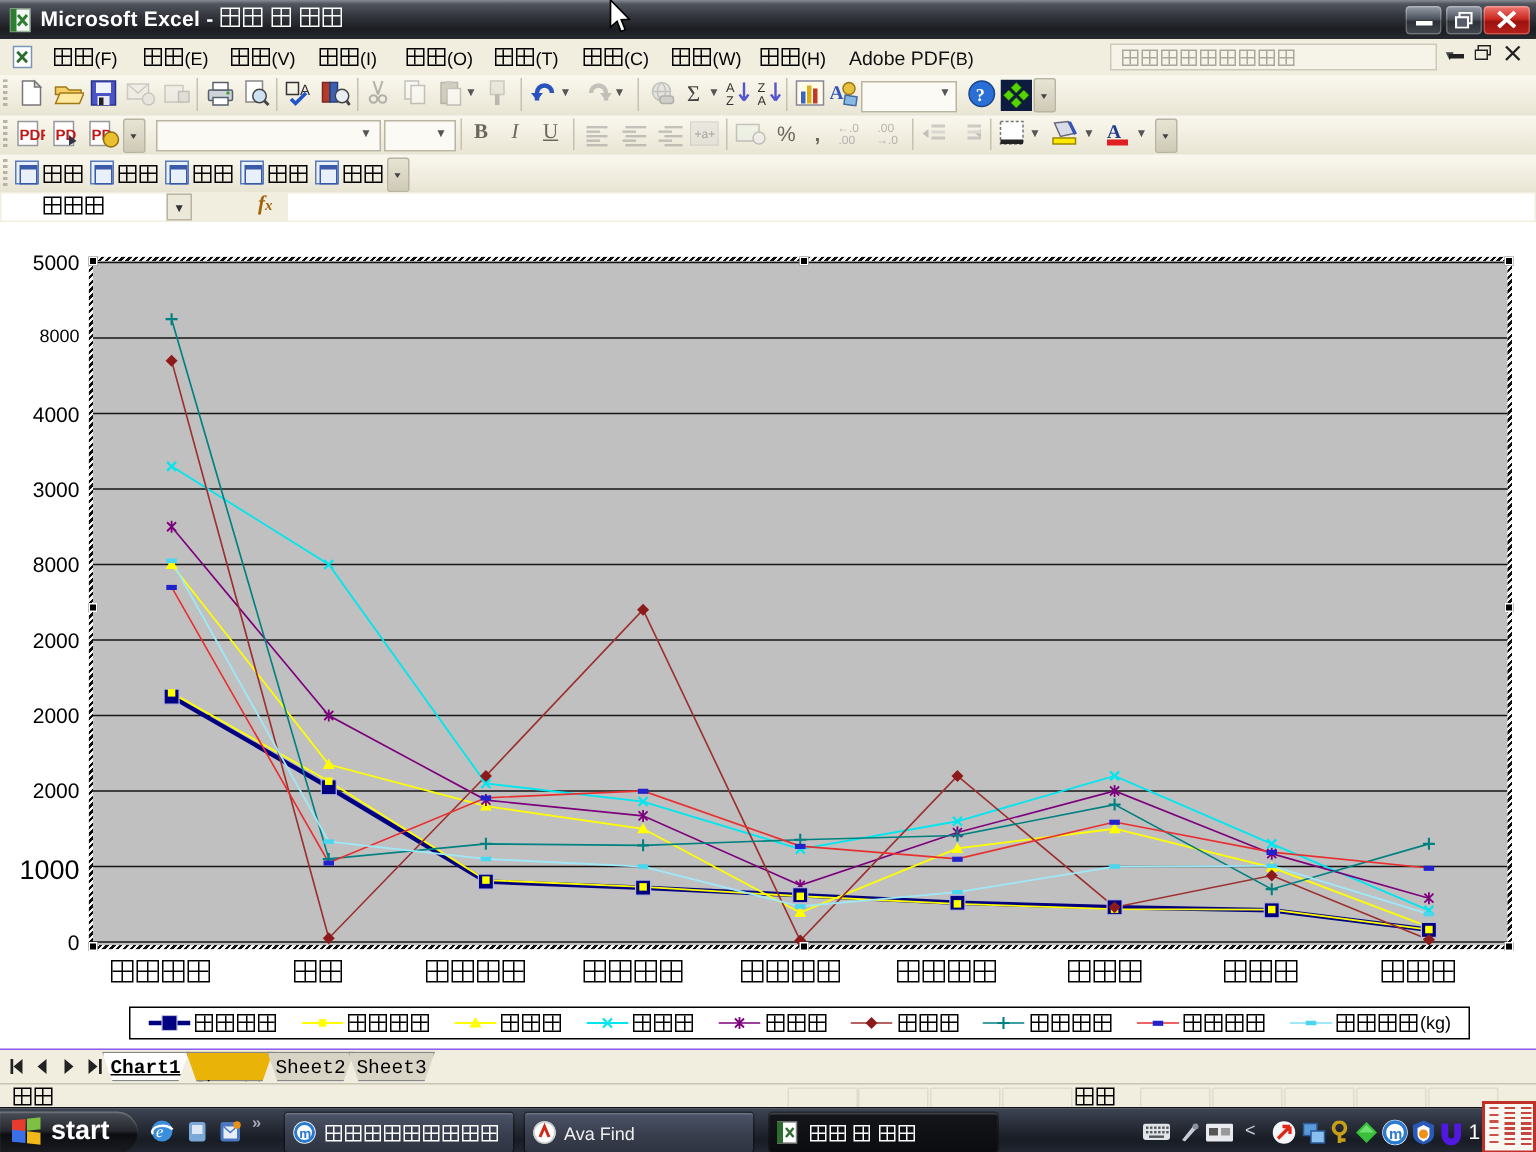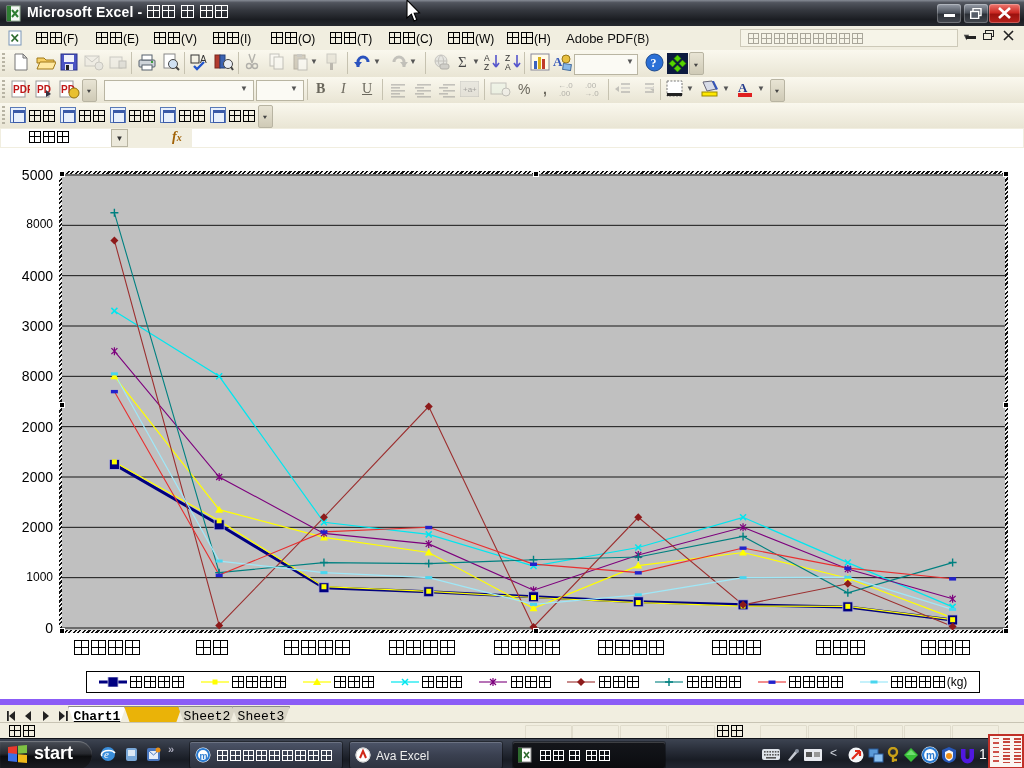--- a/index.html
+++ b/index.html
@@ -446,21 +446,21 @@
 <div style="position:absolute;left:59px;top:171px;width:949px;height:462px;background:repeating-linear-gradient(135deg,#111 0 1.6px,#f2f2f2 1.6px 3.2px);-webkit-mask:linear-gradient(#000 0 0) content-box, linear-gradient(#000 0 0);-webkit-mask-composite:xor;mask-composite:exclude;padding:3px;box-sizing:border-box"></div>
     <div style="position:absolute;left:59px;top:171px;width:6px;height:6px;background:#000;border:1px solid #fff;box-sizing:border-box"></div>
     <div style="position:absolute;left:533px;top:171px;width:6px;height:6px;background:#000;border:1px solid #fff;box-sizing:border-box"></div>
     <div style="position:absolute;left:1003px;top:171px;width:6px;height:6px;background:#000;border:1px solid #fff;box-sizing:border-box"></div>
     <div style="position:absolute;left:59px;top:402px;width:6px;height:6px;background:#000;border:1px solid #fff;box-sizing:border-box"></div>
     <div style="position:absolute;left:1003px;top:402px;width:6px;height:6px;background:#000;border:1px solid #fff;box-sizing:border-box"></div>
     <div style="position:absolute;left:59px;top:628px;width:6px;height:6px;background:#000;border:1px solid #fff;box-sizing:border-box"></div>
     <div style="position:absolute;left:533px;top:628px;width:6px;height:6px;background:#000;border:1px solid #fff;box-sizing:border-box"></div>
     <div style="position:absolute;left:1003px;top:628px;width:6px;height:6px;background:#000;border:1px solid #fff;box-sizing:border-box"></div>
 <div style="position:absolute;right:971px;top:620px;font-size:14px;color:#000">0</div>
-    <div style="position:absolute;right:971px;top:570px;font-size:12px;color:#000">1000</div>
+    <div style="position:absolute;right:971px;top:570px;font-size:18px;color:#000">1000</div>
     <div style="position:absolute;right:971px;top:519px;font-size:14px;color:#000">2000</div>
     <div style="position:absolute;right:971px;top:469px;font-size:14px;color:#000">2000</div>
     <div style="position:absolute;right:971px;top:419px;font-size:14px;color:#000">2000</div>
     <div style="position:absolute;right:971px;top:368px;font-size:14px;color:#000">8000</div>
     <div style="position:absolute;right:971px;top:318px;font-size:14px;color:#000">3000</div>
     <div style="position:absolute;right:971px;top:268px;font-size:14px;color:#000">4000</div>
     <div style="position:absolute;right:971px;top:217px;font-size:12px;color:#000">8000</div>
     <div style="position:absolute;right:971px;top:167px;font-size:14px;color:#000">5000</div>
 <div style="position:absolute;left:47.388888888888886px;top:640px;width:120px;text-align:center"><i class="hz x"></i><i class="hz x"></i><i class="hz x"></i><i class="hz x"></i></div>
     <div style="position:absolute;left:152.16666666666666px;top:640px;width:120px;text-align:center"><i class="hz x"></i><i class="hz x"></i></div>
@@ -553,21 +553,21 @@
           <line x1="0" y1="5" x2="28" y2="5" stroke="#9fe8f8" stroke-width="1.2"></line>
           <rect x="10.5" y="3.5" width="7" height="3" fill="#49d6ef"></rect>
         </svg>
         <i class="hz"></i>
         <i class="hz"></i>
         <i class="hz"></i>
         <i class="hz"></i>
         <span style="font-size:12px">(kg)</span>
       </span>
     </div>
-<div style="position:absolute;left:0;top:699px;width:1024px;height:23px;background:#f1eee0;border-top:6px solid #8b5cf6">
+<div style="position:absolute;left:0;top:699px;width:1024px;height:23px;background:#f1eee0;border-top:1px solid #8b5cf6">
       <svg width="13" height="14" style="position:absolute;left:5px;top:4px">
         <path d="M10 2 L4 7 L10 12 Z" fill="#222"></path>
         <rect x="2" y="2" width="1.8" height="10" fill="#222"></rect>
       </svg>
       <svg width="13" height="14" style="position:absolute;left:22px;top:4px">
         <path d="M9 2 L3 7 L9 12 Z" fill="#222"></path>
       </svg>
       <svg width="13" height="14" style="position:absolute;left:39px;top:4px">
         <path d="M4 2 L10 7 L4 12 Z" fill="#222"></path>
       </svg>
@@ -631,21 +631,21 @@
             <text x="4.5" y="11.5" font-size="9" font-weight="bold" fill="#2a7ad0" font-family="Liberation Sans">m</text>
           </svg></span>
         <span style="position:absolute;left:26px;top:6px;white-space:nowrap;overflow:hidden;max-width:120px;display:inline-block"><i class="hz w s"></i><i class="hz w s"></i><i class="hz w s"></i><i class="hz w s"></i><i class="hz w s"></i><i class="hz w s"></i><i class="hz w s"></i><i class="hz w s"></i><i class="hz w s"></i></span>
       </div>
       <div style="position:absolute;left:350px;top:3px;width:152px;height:26px;background:linear-gradient(#4c5468 0%,#3a4050 50%,#2e3340 100%);border-radius:2px;box-shadow:inset 0 1px 0 rgba(255,255,255,0.18), 0 0 0 1px rgba(0,0,0,0.35);">
         <span style="position:absolute;left:5px;top:5px"><svg width="16" height="16">
             <circle cx="8" cy="8" r="7.5" fill="#fff"></circle>
             <circle cx="8" cy="8" r="7" fill="none" stroke="#ccc"></circle>
             <path d="M5 11 L8 4 L11 11" stroke="#d02818" stroke-width="2" fill="none"></path>
           </svg></span>
-        <span style="position:absolute;left:26px;top:6px;white-space:nowrap;overflow:hidden;max-width:120px;display:inline-block"><span style="color:#eee;font-size:12px">Ava Excel</span></span>
+        <span style="position:absolute;left:26px;top:6px;white-space:nowrap;overflow:hidden;max-width:120px;display:inline-block"><span style="color:#eee;font-size:12px">Ava Find</span></span>
       </div>
       <div style="position:absolute;left:513px;top:3px;width:152px;height:26px;background:linear-gradient(#14161b,#0b0c0f);border-radius:2px;box-shadow:inset 0 1px 0 rgba(255,255,255,0.18), 0 0 0 1px rgba(0,0,0,0.35);">
         <span style="position:absolute;left:5px;top:5px"><svg width="16" height="16">
             <rect x="0" y="1" width="13" height="14" fill="#fff" stroke="#888"></rect>
             <rect x="0" y="1" width="4" height="14" fill="#2e6b2e"></rect>
             <path d="M6 5 L11 11 M11 5 L6 11" stroke="#2e6b2e" stroke-width="1.6"></path>
           </svg></span>
         <span style="position:absolute;left:26px;top:6px;white-space:nowrap;overflow:hidden;max-width:120px;display:inline-block"><i class="hz w s"></i><i class="hz w s"></i>&nbsp;<i class="hz w s"></i>&nbsp;<i class="hz w s"></i><i class="hz w s"></i></span>
       </div>
       <svg width="18" height="12" style="position:absolute;left:762px;top:10px">

